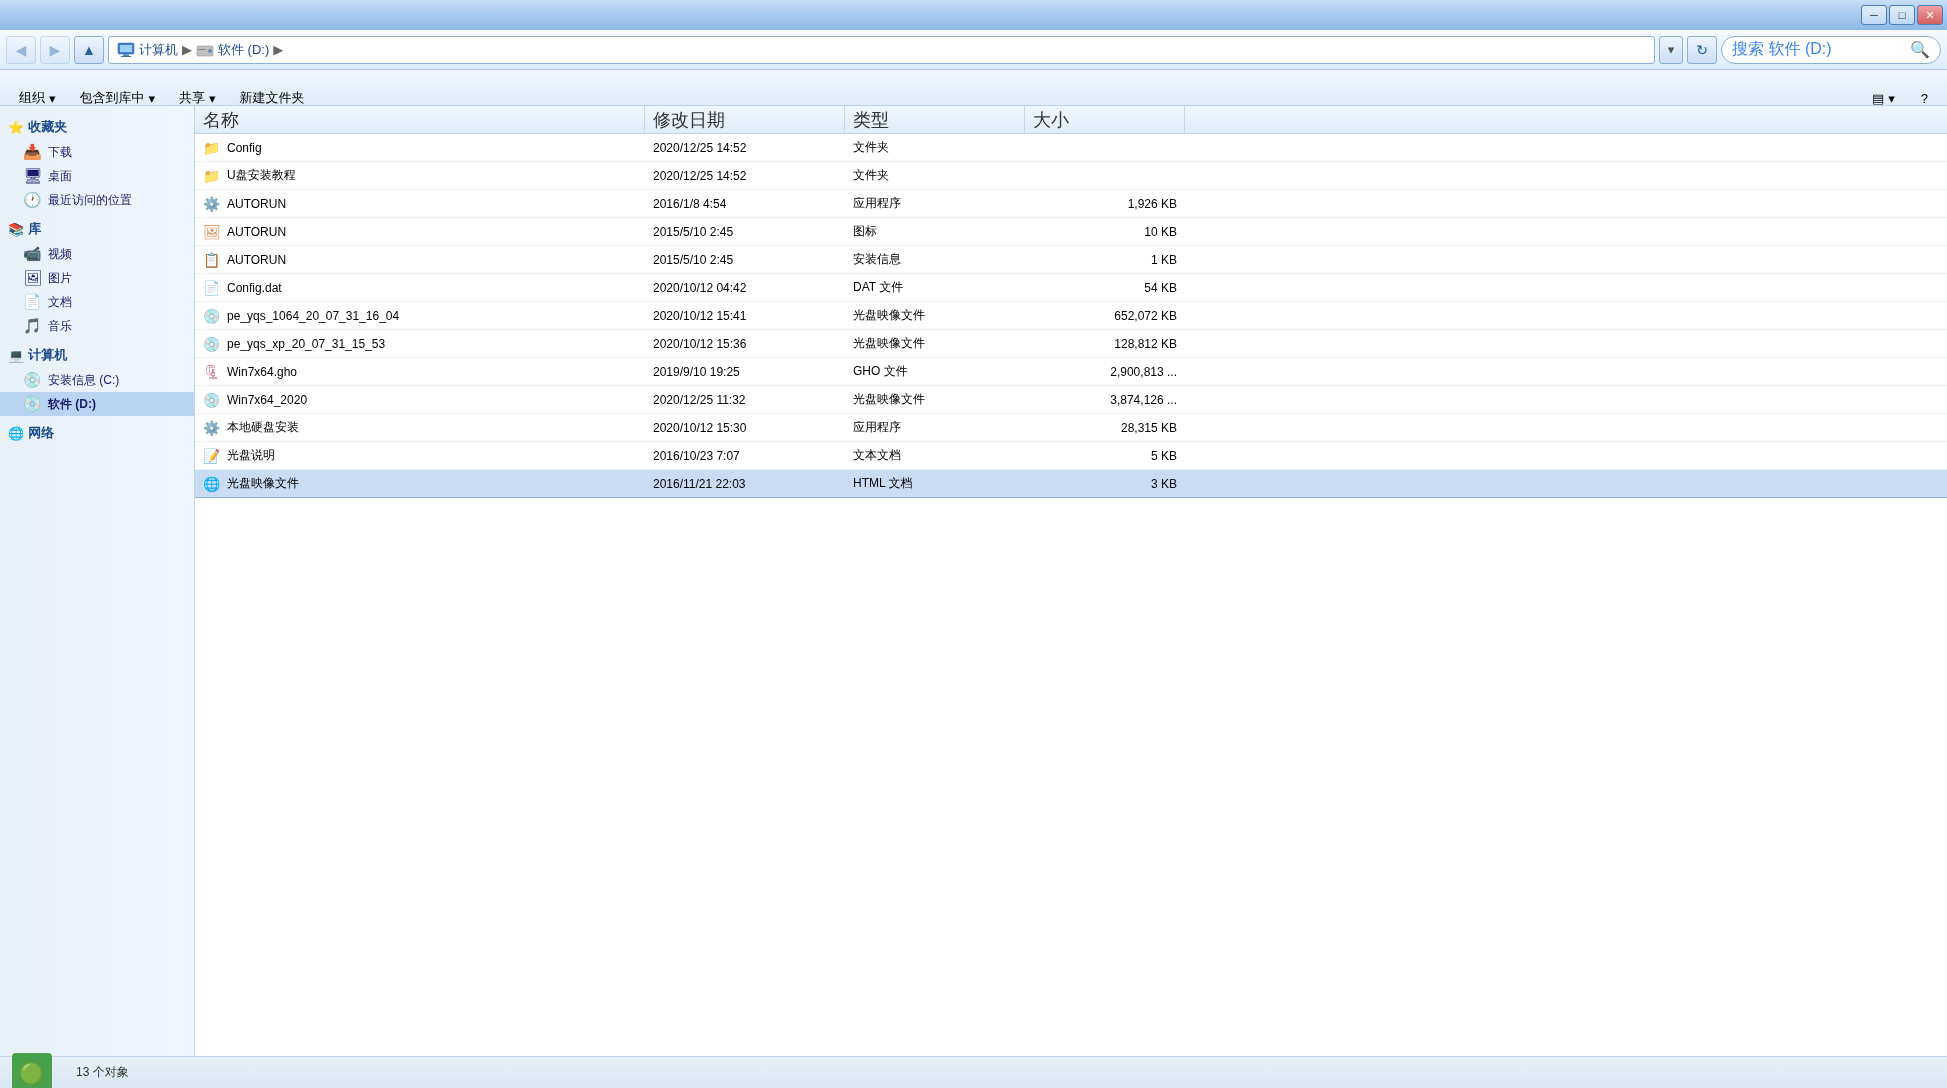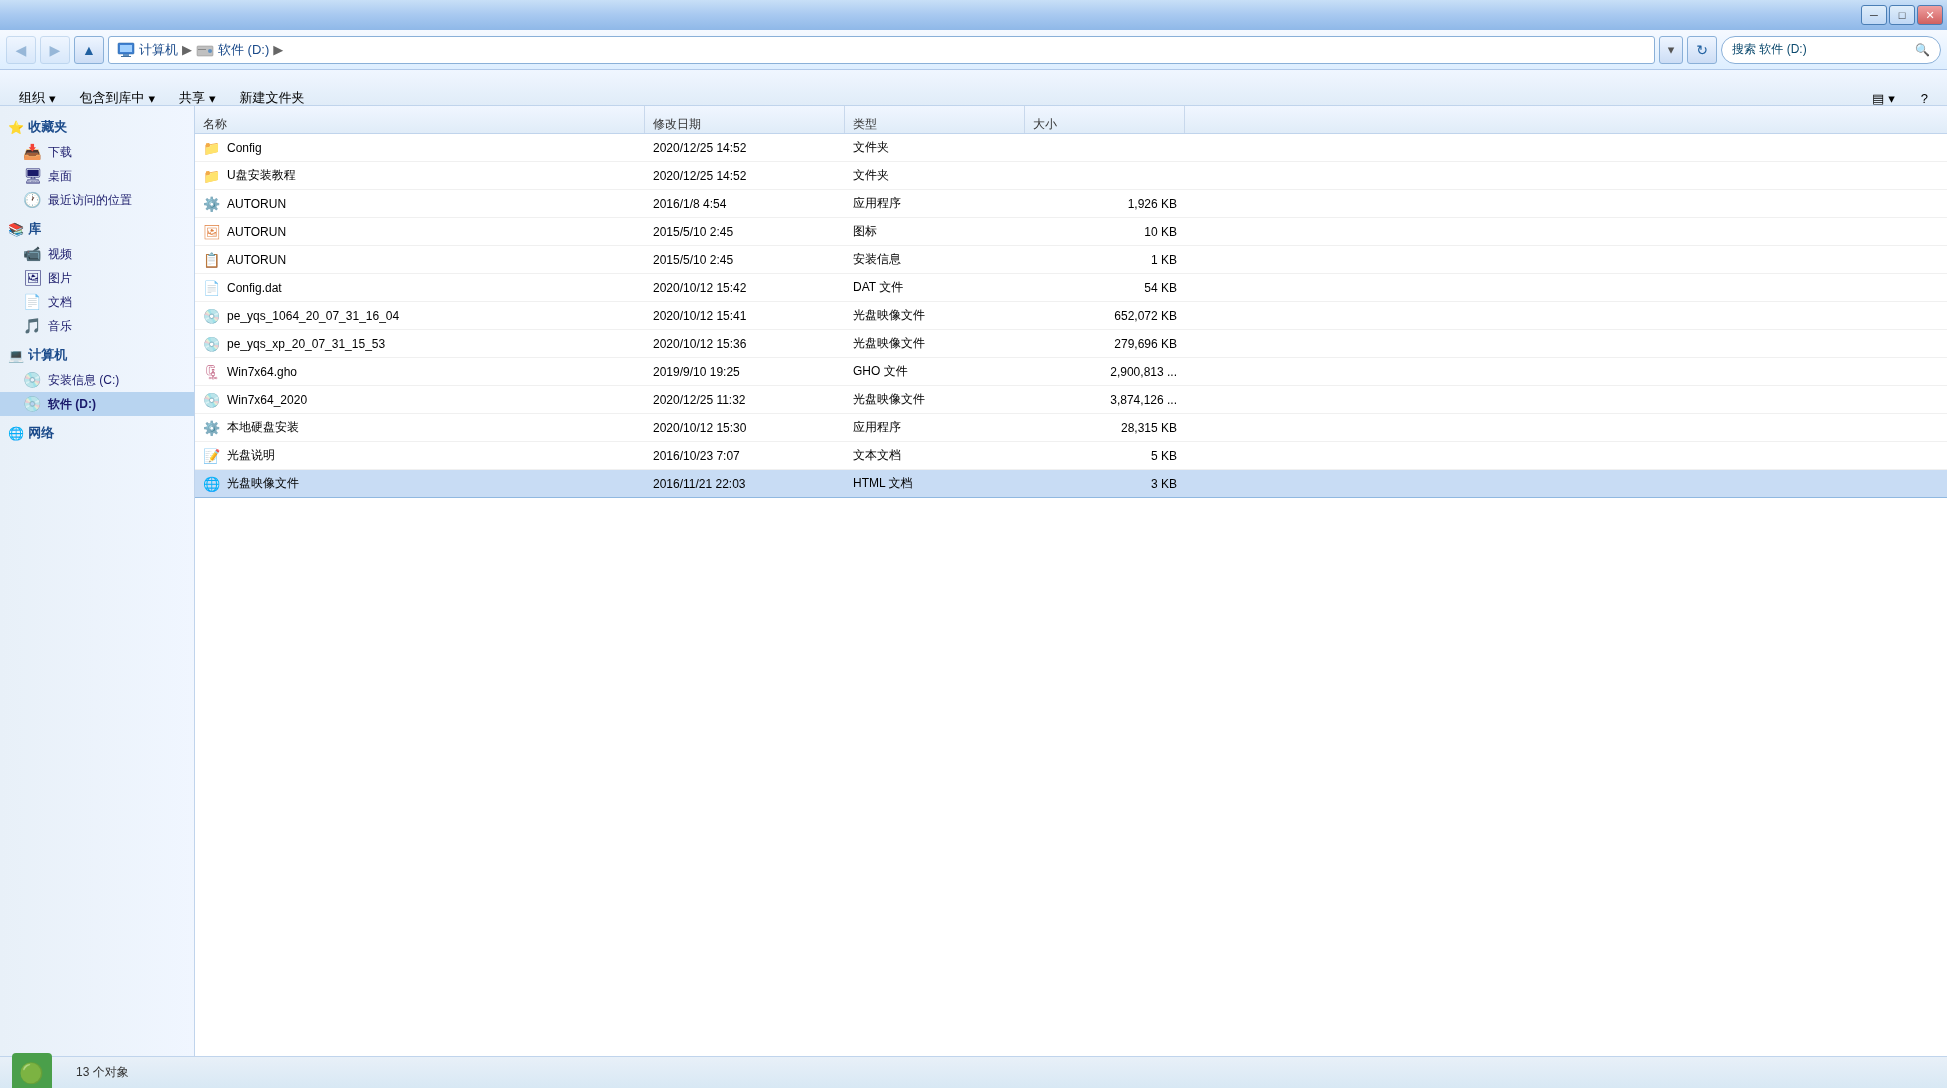--- a/index.html
+++ b/index.html
@@ -116,22 +116,22 @@
     .search-box {
       width: 220px;
       height: 28px;
       border: 1px solid #8ab0d8;
       border-radius: 14px;
       background: #fff;
       display: flex;
       align-items: center;
       padding: 0 10px;
       gap: 20px;
-      color: #0c4a6e;
-      font-size: 12px;
+      color: #3b82f6;
+      font-size: 16px;
     }
 
     
     .toolbar {
       height: 36px;
       background: linear-gradient(to bottom, #f0f6ff, #e0ecf8);
       border-bottom: 1px solid #c0d4ec;
       display: flex;
       align-items: center;
       padding: 0 8px;
@@ -216,23 +216,23 @@
     }
     .file-list-header {
       display: grid;
       grid-template-columns: 450px 200px 180px 160px;
       background: linear-gradient(to bottom, #f0f6ff, #e0ecf8);
       border-bottom: 1px solid #c0d4ec;
       height: 28px;
     }
     .col-header {
       display: flex;
-      align-items: flex-end;
+      align-items: center;
       padding: 0 8px;
-      font-size: 12px;
+      font-size: 18px;
       color: #333;
       border-right: 1px solid #c8d8ec;
       cursor: pointer;
       user-select: none;
     }
     .file-list-body {
       flex: 1;
       overflow-y: auto;
     }
     .file-row {
@@ -544,21 +544,21 @@
       <div class="file-cell-right">
         <span>1 KB</span>
       </div>
     </div>
         <div class="file-row">
       <div class="file-cell">
         <span class="file-icon" style="color:#888">📄</span>
         <span>Config.dat</span>
       </div>
       <div class="file-cell">
-        <span>2020/10/12 15:42</span>
+        <span>2020/10/12 04:42</span>
       </div>
       <div class="file-cell">
         <span>DAT 文件</span>
       </div>
       <div class="file-cell-right">
         <span>54 KB</span>
       </div>
     </div>
         <div class="file-row">
       <div class="file-cell">
@@ -580,21 +580,21 @@
         <span class="file-icon" style="color:#6080c0">💿</span>
         <span>pe_yqs_xp_20_07_31_15_53</span>
       </div>
       <div class="file-cell">
         <span>2020/10/12 15:36</span>
       </div>
       <div class="file-cell">
         <span>光盘映像文件</span>
       </div>
       <div class="file-cell-right">
-        <span>279,696 KB</span>
+        <span>128,812 KB</span>
       </div>
     </div>
         <div class="file-row">
       <div class="file-cell">
         <span class="file-icon" style="color:#c06080">🗜</span>
         <span>Win7x64.gho</span>
       </div>
       <div class="file-cell">
         <span>2019/9/10 19:25</span>
       </div>

